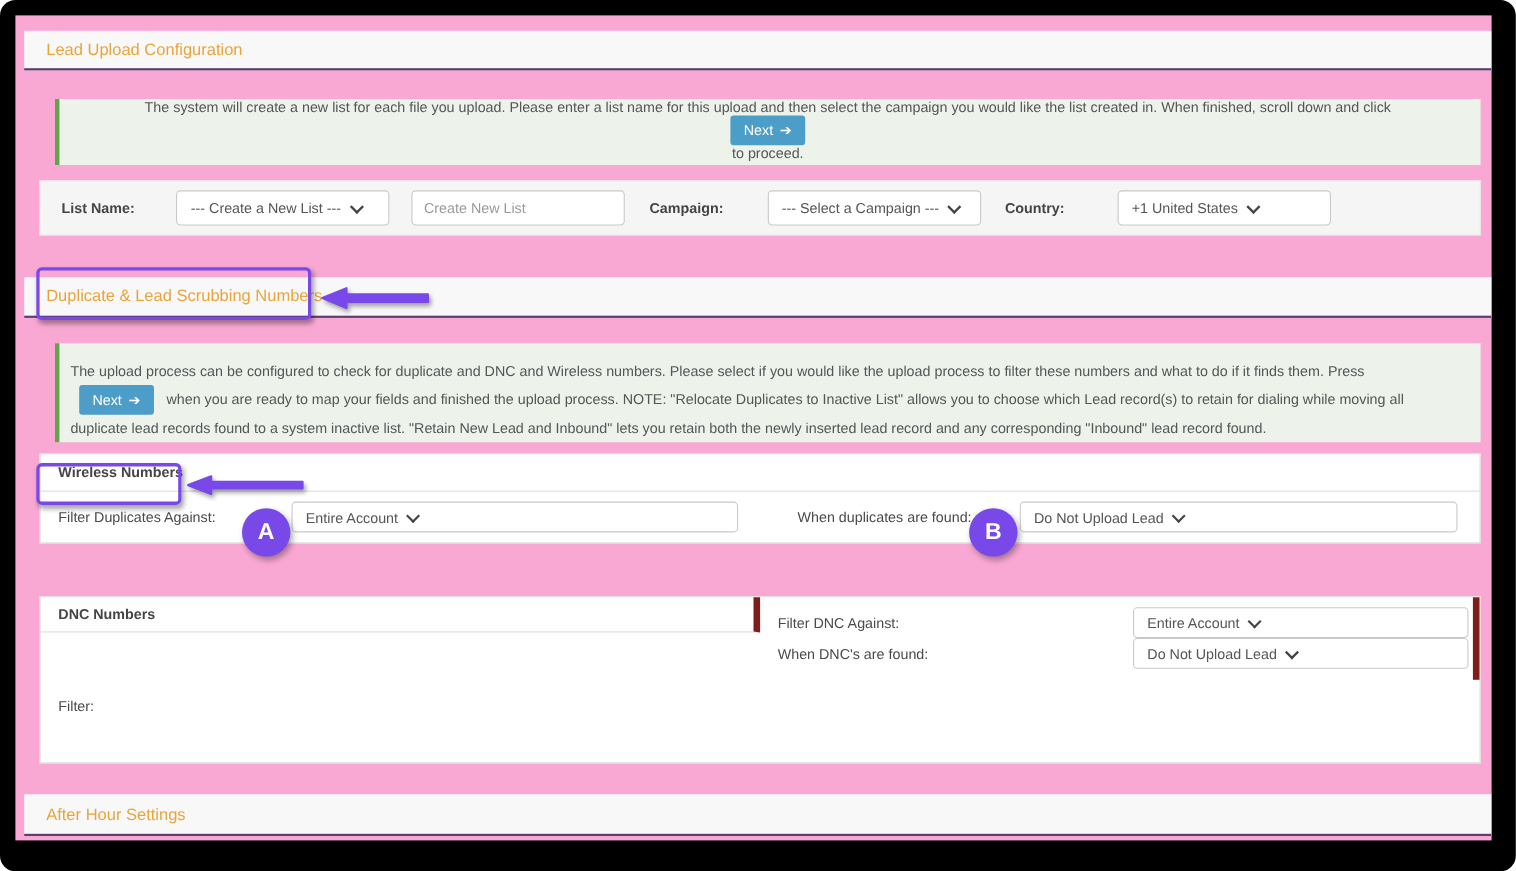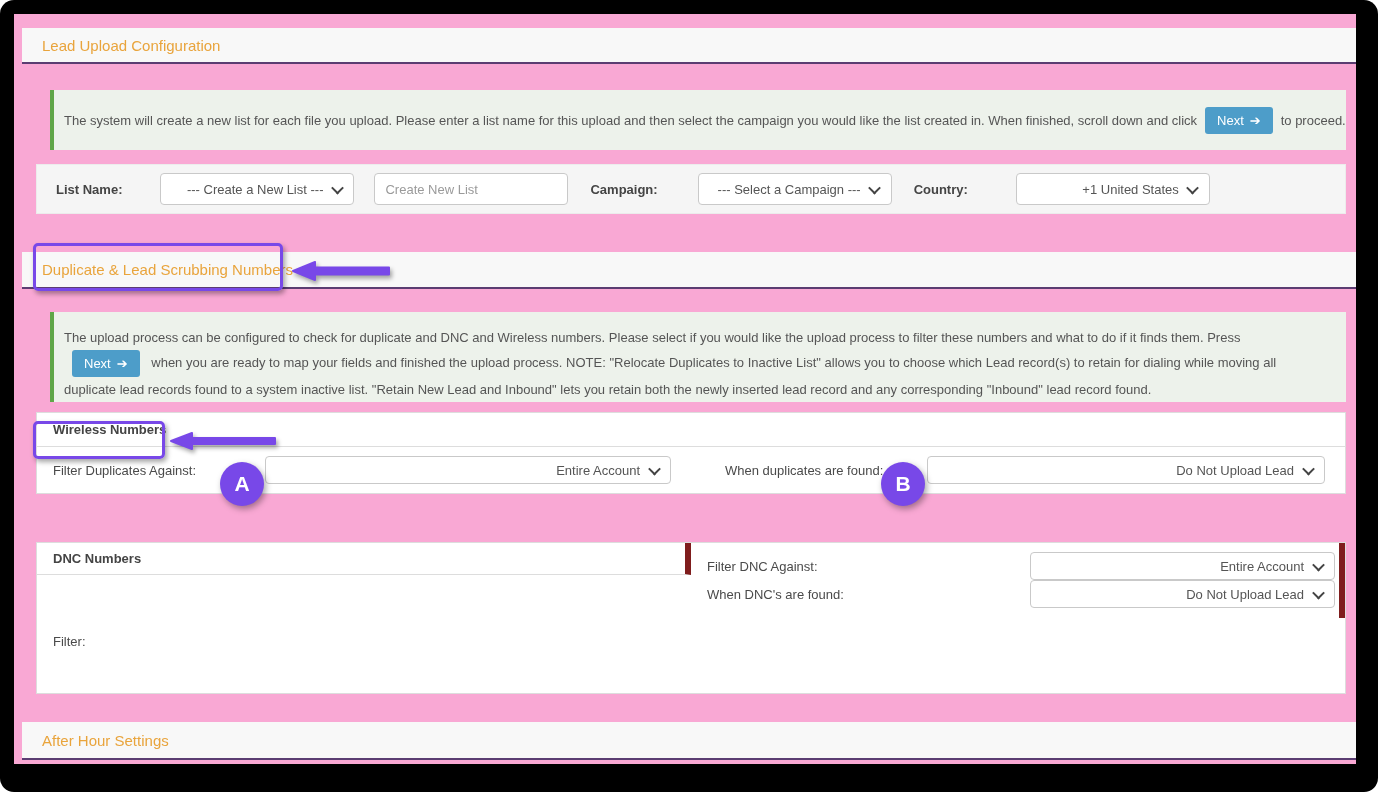--- a/index.html
+++ b/index.html
@@ -12,21 +12,21 @@
     margin-left: 8px; width: 1334px; height: 36px;
     background: #f8f8f8; border-bottom: 2px solid #5b3d72;
     display: flex; align-items: center; padding-left: 20px;
   }
   .sec-header .sec-title { color: #e9a43c; font-size: 15px; }
 
   
   .info-box {
     margin-left: 36px; width: 1296px;
     background: #edf2eb; border-left: 4px solid #5fa648;
-    color: #555; font-size: 13px;
+    color: #555; font-size: 13px; flex-direction: column;
   }
   .info-box.one-line { height: 60px; margin-top: 26px; display: flex; align-items: center; padding: 0 14px 0 10px; white-space: nowrap; }
   .info-box.multi-line { height: 90px; margin-top: 23px; padding: 13px 46px 0 10px; line-height: 25px; }
   .next-btn {
     display: inline-flex; align-items: center; gap: 6px;
     background: #4d9dc9; color: #fff; font-size: 13px;
     padding: 6px 12px; border-radius: 3px; border: none; cursor: pointer;
     margin: 0 8px; vertical-align: middle; white-space: nowrap;
   }
   .next-btn .nb-arrow { font-size: 13px; }
@@ -34,21 +34,21 @@
   
   .form-row {
     margin-left: 22px; margin-top: 14px; width: 1310px; height: 50px;
     background: #f5f5f5; border: 1px solid #ececec;
     display: flex; align-items: center; padding-left: 19px;
   }
   .lbl { font-size: 13px; font-weight: bold; color: #444; white-space: nowrap; }
 
   .select {
     height: 32px; background: #fff; border: 1px solid #c9c9c9; border-radius: 4px;
-    display: flex; align-items: center; justify-content: flex-end;
+    display: flex; align-items: center; justify-content: flex-start;
     padding: 0 10px 0 12px; font-size: 13px; color: #555; cursor: pointer; white-space: nowrap;
   }
   .select.small { height: 28px; }
   .chev { width: 12px; height: 12px; display: inline-flex; align-items: center; justify-content: center; margin-left: 8px; }
   .chev::before { content: ""; display: block; width: 7px; height: 7px; border-right: 2px solid #444; border-bottom: 2px solid #444; transform: rotate(45deg) translate(-1px,-1px); }
 
   .text-input {
     height: 32px; width: 194px; background: #fff; border: 1px solid #c9c9c9; border-radius: 4px;
     font-size: 13px; color: #555; padding: 0 10px; font-family: "Liberation Sans", sans-serif;
   }

